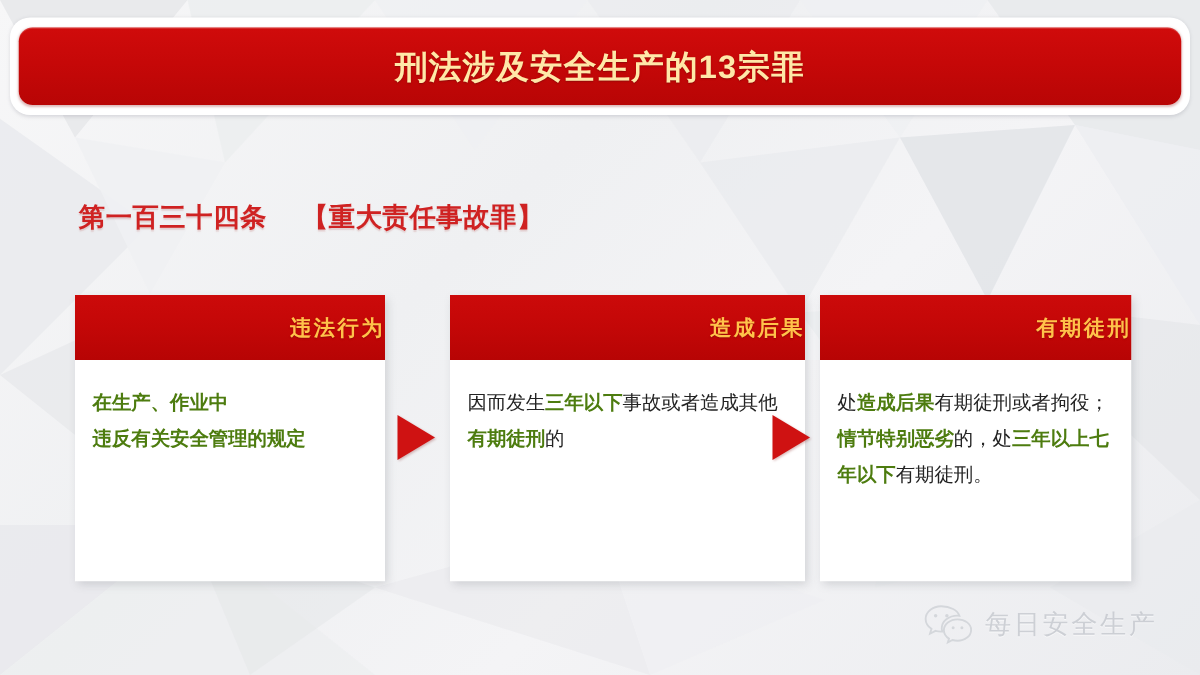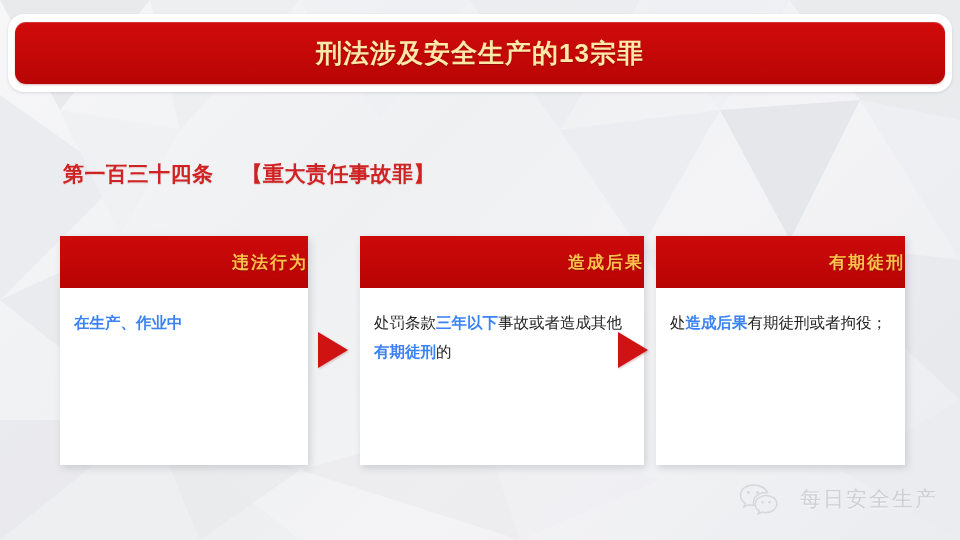--- a/index.html
+++ b/index.html
@@ -107,21 +107,21 @@
     color: #ffc24a;
     text-shadow: 0 1px 1px rgba(110,10,10,0.5);
   }
   .card-body {
     padding: 20px 14px 0 14px;
     font-size: 15.5px;
     line-height: 29px;
     color: #232323;
   }
   .card-body p { margin: 0; }
-  .card-body b { font-weight: bold; color: #3b82f6; }
+  .card-body b { font-weight: bold; color: #4d7c0f; }
   .card-1 .card-body { font-weight: bold; color: #1b1b1b; }
 
   
   .arrow {
     position: absolute;
     top: 332px;
     width: 0;
     height: 0;
     border-top: 18px solid transparent;
     border-bottom: 18px solid transparent;
@@ -131,21 +131,21 @@
   .arrow-1 { left: 318px; }
   .arrow-2 { left: 618px; }
 
   
   .watermark {
     position: absolute;
     left: 738px;
     top: 482px;
     display: flex;
     align-items: center;
-    gap: 22px;
+    gap: 10px;
     opacity: 0.58;
   }
   .wechat-icon { width: 40px; height: 34px; }
   .watermark-text {
     font-size: 21px;
     letter-spacing: 2px;
     color: #b6bac1;
     text-shadow: 0 1px 0 rgba(255,255,255,0.9);
     white-space: nowrap;
   }
@@ -189,42 +189,44 @@
   <div class="article-line">
     <span class="art-no">第一百三十四条</span><span>【重大责任事故罪】</span>
   </div>
 
   <div class="card card-1">
     <div class="card-head">
       <span class="card-head-text">违法行为</span>
     </div>
     <div class="card-body">
       <p><b>在生产、作业中</b></p>
+      <p><b>违反有关安全管理的规定</b></p>
     </div>
   </div>
 
   <div class="arrow arrow-1"></div>
 
   <div class="card card-2">
     <div class="card-head">
       <span class="card-head-text">造成后果</span>
     </div>
     <div class="card-body">
-      <p><span>处罚条款</span><b>三年以下</b><span>事故或者造成其他</span><b>有期徒刑</b><span>的</span></p>
+      <p><span>因而发生</span><b>三年以下</b><span>事故或者造成其他</span><b>有期徒刑</b><span>的</span></p>
     </div>
   </div>
 
   <div class="arrow arrow-2"></div>
 
   <div class="card card-3">
     <div class="card-head">
       <span class="card-head-text">有期徒刑</span>
     </div>
     <div class="card-body">
       <p><span>处</span><b>造成后果</b><span>有期徒刑或者拘役；</span></p>
+      <p><b>情节特别恶劣</b><span>的，处</span><b>三年以上七年以下</b><span>有期徒刑。</span></p>
     </div>
   </div>
 
   <div class="watermark">
     <svg class="wechat-icon" viewBox="0 0 40 34">
       <path d="M15 3C8 3 2.5 7.6 2.5 13.2c0 3.2 1.8 6 4.7 7.9L6 25l4.4-2.3c1.4.4 2.9.6 4.6.6h.9
                c-.3-.9-.5-1.8-.5-2.7 0-5.6 5.6-10.1 12.6-10.1.5 0 1 0 1.5.1C28.2 6.4 22.3 3 15 3z" fill="none" stroke="#c2c6cc" stroke-width="1.5"></path>
       <circle cx="10.5" cy="10.5" r="1.4" fill="#c2c6cc"></circle>
       <circle cx="19.5" cy="10.5" r="1.4" fill="#c2c6cc"></circle>
       <path d="M28 13.5c-6 0-10.9 3.9-10.9 8.7 0 2.7 1.6 5.1 4.1 6.7l-.9 3 3.7-1.9c1.3.4 2.6.6 4 .6

